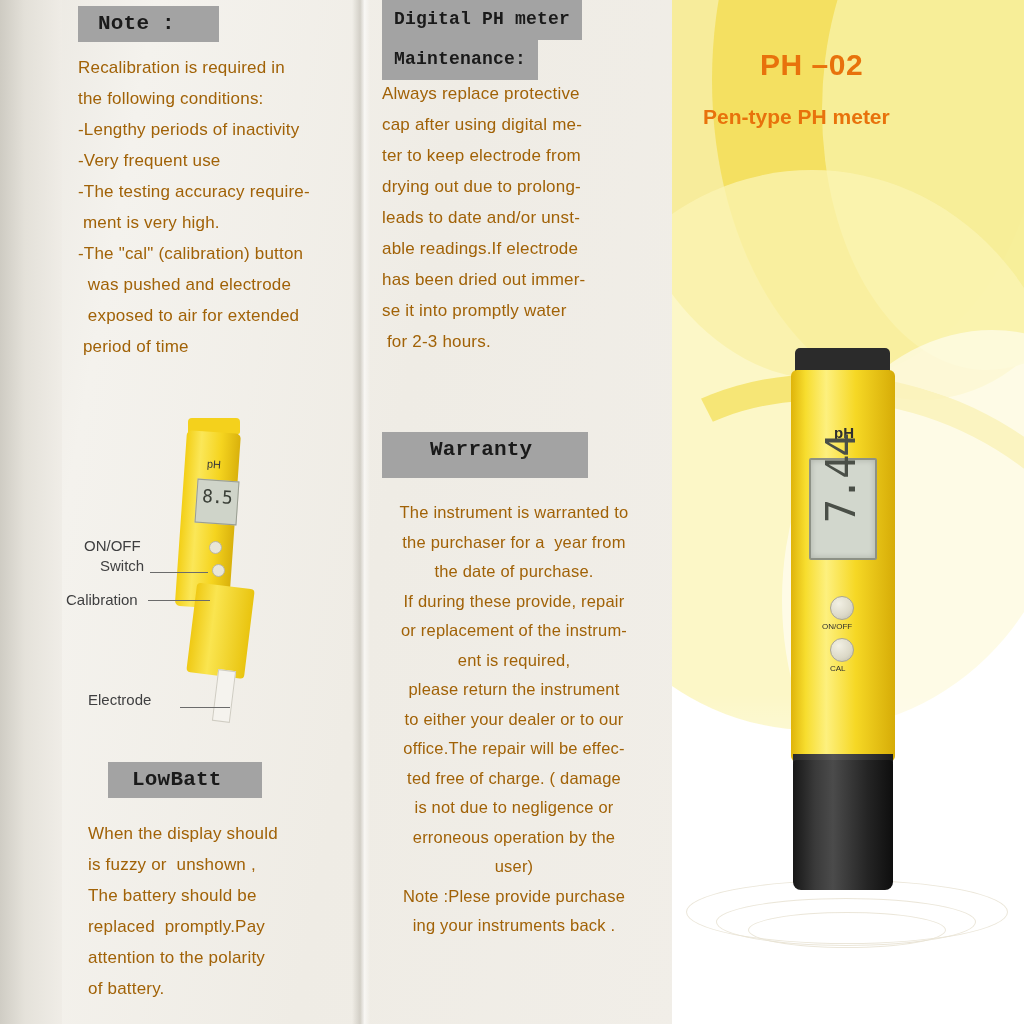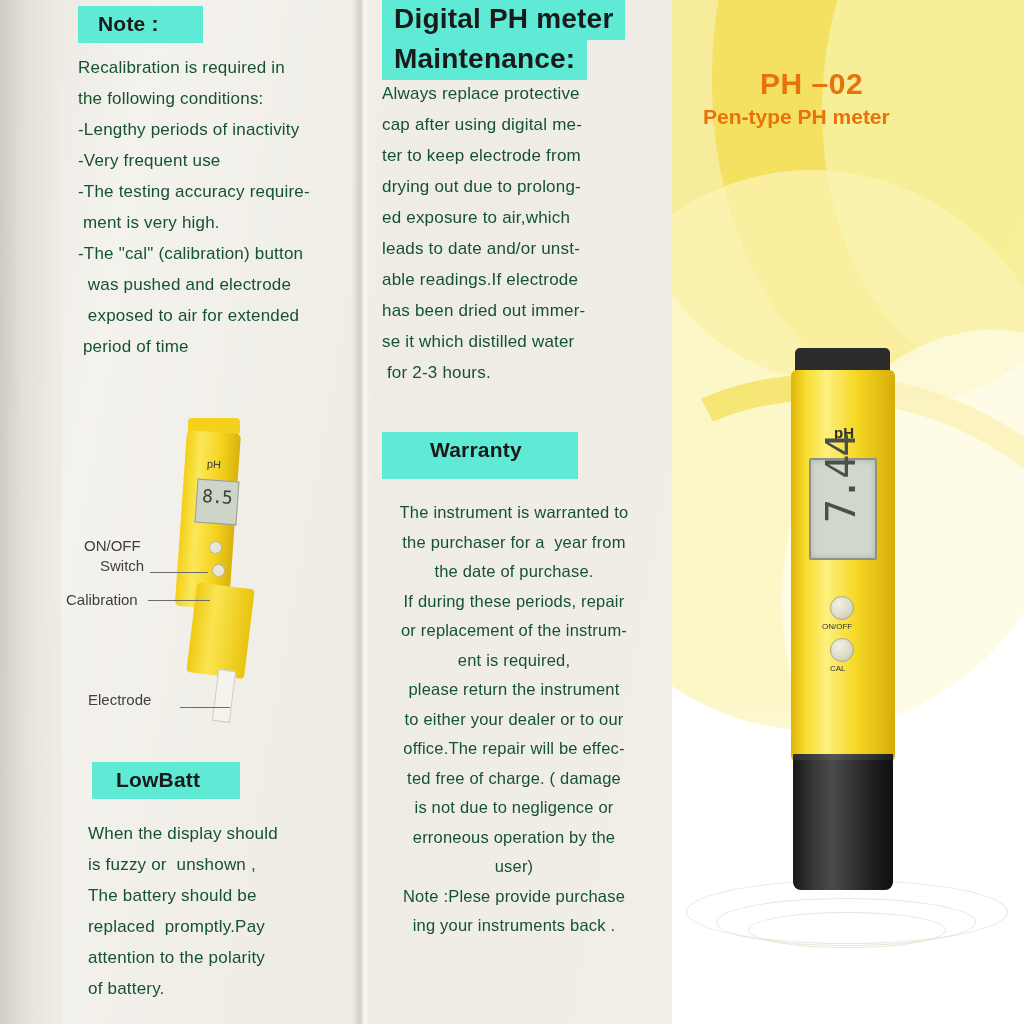--- a/index.html
+++ b/index.html
@@ -73,63 +73,63 @@
   .ripple {
     position: absolute;
     border: 1px solid #e7e2d2;
     border-radius: 50%;
     opacity: .85;
   }
 
   
   .hl {
     display: inline-block;
-    background: #5eead4;
+    background: #a3a3a3;
     padding: 5px 16px 6px 16px;
     font-weight: bold;
     color: #1a1a1a;
     letter-spacing: .2px;
+    font-family: Liberation Mono, monospace;
   }
   .hl-wrap { position: absolute; }
   .body-text {
     position: absolute;
-    color: #14532d;
+    color: #a16207;
     font-size: 17px;
     line-height: 31px;
     letter-spacing: .2px;
   }
   .body-text div { white-space: pre; }
 
   
   #note-head { left: 78px; top: 6px; }
   #note-head .hl { font-size: 21px; padding: 6px 44px 7px 20px; }
   #note-body { left: 78px; top: 52px; width: 280px; }
 
   
   #maint-head { left: 382px; top: 0px; }
-  #maint-head .hl { font-size: 28px; padding: 4px 12px 6px 12px; line-height: 30px; }
+  #maint-head .hl { font-size: 18px; padding: 4px 12px 6px 12px; line-height: 30px; }
   #maint-body { left: 382px; top: 78px; width: 268px; }
 
   #warranty-head { left: 382px; top: 432px; }
   #warranty-head .hl { font-size: 21px; padding: 6px 56px 17px 48px; }
   #warranty-body { left: 368px; top: 498px; width: 292px; font-size: 16.5px; line-height: 29.5px; text-align: center; }
 
   
-  #lowbatt-head { left: 92px; top: 762px; }
+  #lowbatt-head { left: 108px; top: 762px; }
   #lowbatt-head .hl { font-size: 21px; padding: 6px 40px 7px 24px; }
   #lowbatt-body { left: 88px; top: 818px; width: 250px; }
 
   
   .rp-title {
     position: absolute;
     left: 760px; top: 48px;
     font-size: 30px; font-weight: bold;
     color: #e8720c;
     letter-spacing: .5px;
-    margin-top: 19px;
   }
   .rp-sub {
     position: absolute;
     left: 703px; top: 105px;
     font-size: 21px; font-weight: bold;
     color: #e8720c;
   }
 
   
   .meter-sm { position: absolute; left: 183px; top: 418px; width: 80px; height: 310px; }
@@ -275,36 +275,35 @@
 
   <div class="hl-wrap" id="maint-head">
     <span class="hl">Digital PH meter</span><br>
     <span class="hl">Maintenance:</span>
   </div>
   <div class="body-text" id="maint-body">
     <div>Always replace protective</div>
     <div>cap after using digital me-</div>
     <div>ter to keep electrode from</div>
     <div>drying out due to prolong-</div>
-    <div>ed exposure to air,which</div>
     <div>leads to date and/or unst-</div>
     <div>able readings.If electrode</div>
     <div>has been dried out immer-</div>
-    <div>se it which distilled water</div>
+    <div>se it into promptly water</div>
     <div> for 2-3 hours.</div>
   </div>
 
   <div class="hl-wrap" id="warranty-head">
     <span class="hl">Warranty</span>
   </div>
   <div class="body-text" id="warranty-body">
     <div>The instrument is warranted to</div>
     <div>the purchaser for a  year from</div>
     <div>the date of purchase.</div>
-    <div>If during these periods, repair</div>
+    <div>If during these provide, repair</div>
     <div>or replacement of the instrum-</div>
     <div>ent is required,</div>
     <div>please return the instrument</div>
     <div>to either your dealer or to our</div>
     <div>office.The repair will be effec-</div>
     <div>ted free of charge. ( damage</div>
     <div>is not due to negligence or</div>
     <div>erroneous operation by the</div>
     <div>user)</div>
     <div>Note :Plese provide purchase</div>

